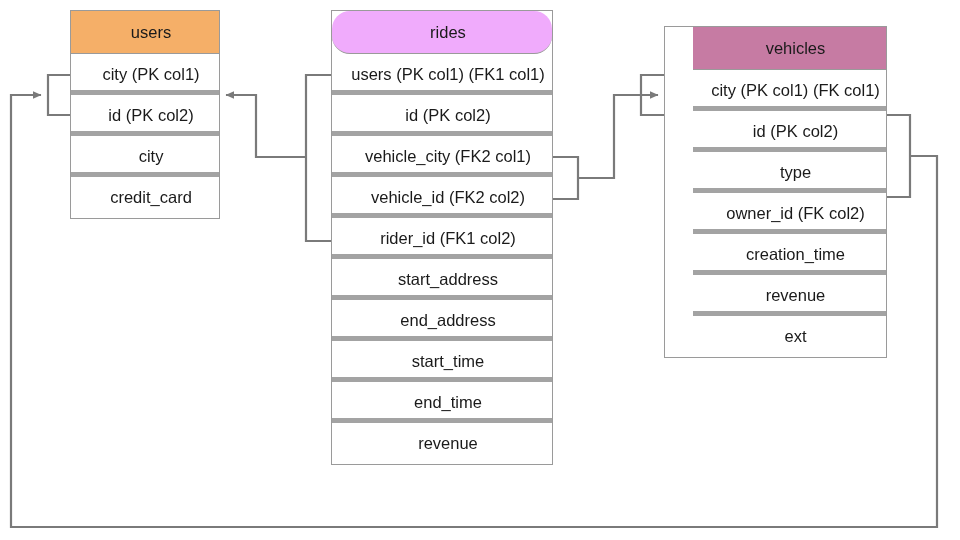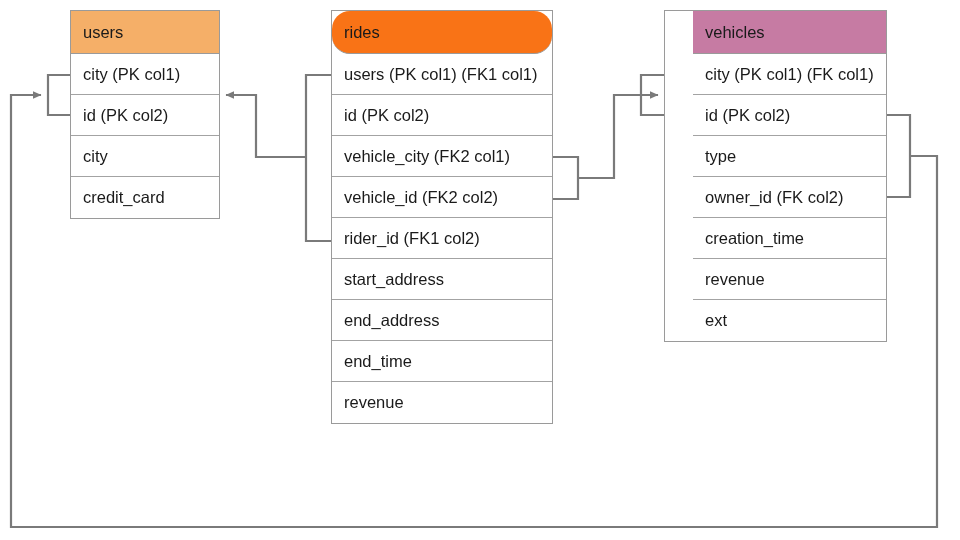--- a/index.html
+++ b/index.html
@@ -20,50 +20,51 @@
     left: 0;
     top: 0;
     width: 960px;
     height: 540px;
   }
   .entity {
     position: absolute;
     box-sizing: border-box;
     border: 1px solid #9a9a9a;
     background: #ffffff;
+    text-align: center;
   }
   .entity-header {
     box-sizing: border-box;
     height: 43px;
     line-height: 43px;
     padding: 0 0 0 12px;
     font-size: 16.5px;
     color: #1a1a1a;
     border-bottom: 1px solid #9a9a9a;
     white-space: nowrap;
     overflow: hidden;
   }
   .entity-field {
     box-sizing: border-box;
     height: 41px;
     line-height: 41px;
     padding: 0 0 0 12px;
     font-size: 16.5px;
     color: #1a1a1a;
-    border-bottom: 1px solid #a3a3a3;
+    border-bottom: 5px solid #a3a3a3;
     background: #ffffff;
     white-space: nowrap;
     overflow: hidden;
   }
   .entity-field.last {
     border-bottom: none;
   }
   #tbl-users  { left: 70px;  top: 10px; width: 150px; }
   #tbl-rides  { left: 331px; top: 10px; width: 222px; }
-  #tbl-vehicles { left: 664px; top: 10px; width: 223px; padding-left: 28px; }
+  #tbl-vehicles { left: 664px; top: 26px; width: 223px; padding-left: 28px; }
 </style>
 </head>
 <body>
 
 <div id="canvas">
 
   <svg id="connectors" viewBox="0 0 960 540" width="960" height="540" xmlns="http://www.w3.org/2000/svg">
     <defs>
       <marker id="arrowhead" markerWidth="9" markerHeight="9" refX="8" refY="4.5" orient="auto" markerUnits="userSpaceOnUse">
         <path d="M0,0.8 L8.5,4.5 L0,8.2 z" fill="#7a7a7a"></path>
@@ -93,28 +94,29 @@
 
   <div class="entity" id="tbl-users">
     <div class="entity-header" style="background-color: rgb(245, 175, 104);">users</div>
     <div class="entity-field">city (PK col1)</div>
     <div class="entity-field">id (PK col2)</div>
     <div class="entity-field">city</div>
     <div class="entity-field last">credit_card</div>
   </div>
 
   <div class="entity" id="tbl-rides">
-    <div class="entity-header" style="background-color: #f97316; border-radius: 18px;">rides</div>
+    <div class="entity-header" style="background-color: #f0abfc; border-radius: 18px;">rides</div>
     <div class="entity-field">users (PK col1) (FK1 col1)</div>
     <div class="entity-field">id (PK col2)</div>
     <div class="entity-field">vehicle_city (FK2 col1)</div>
     <div class="entity-field">vehicle_id (FK2 col2)</div>
     <div class="entity-field">rider_id (FK1 col2)</div>
     <div class="entity-field">start_address</div>
     <div class="entity-field">end_address</div>
+    <div class="entity-field">start_time</div>
     <div class="entity-field">end_time</div>
     <div class="entity-field last">revenue</div>
   </div>
 
   <div class="entity" id="tbl-vehicles">
     <div class="entity-header" style="background-color: rgb(198, 123, 163);">vehicles</div>
     <div class="entity-field">city (PK col1) (FK col1)</div>
     <div class="entity-field">id (PK col2)</div>
     <div class="entity-field">type</div>
     <div class="entity-field">owner_id (FK col2)</div>

